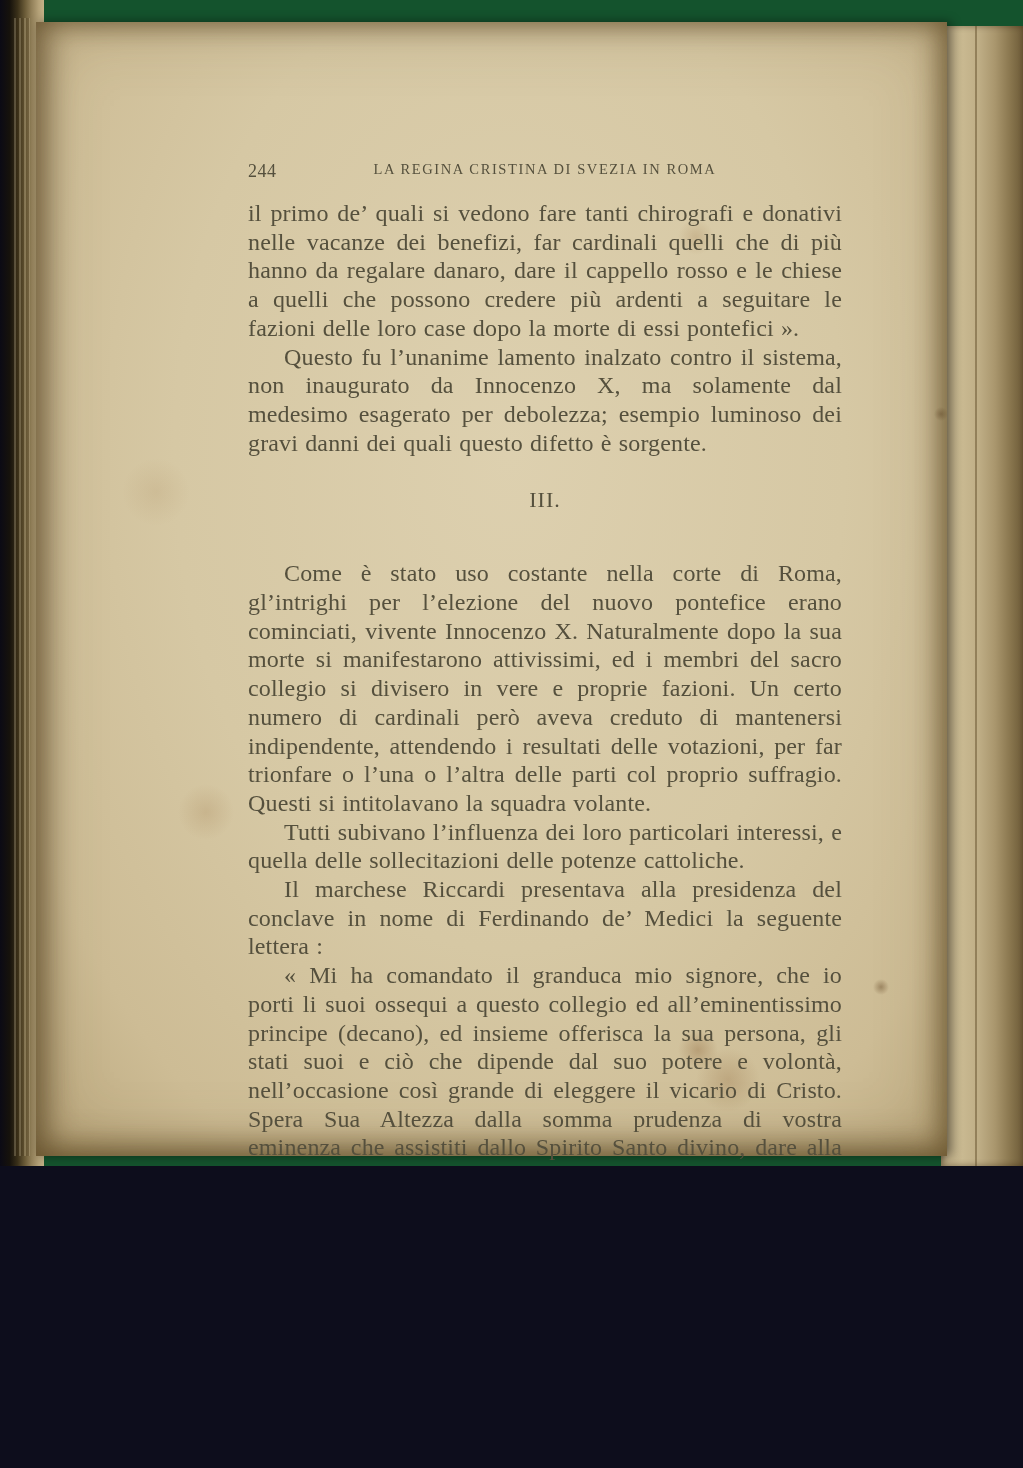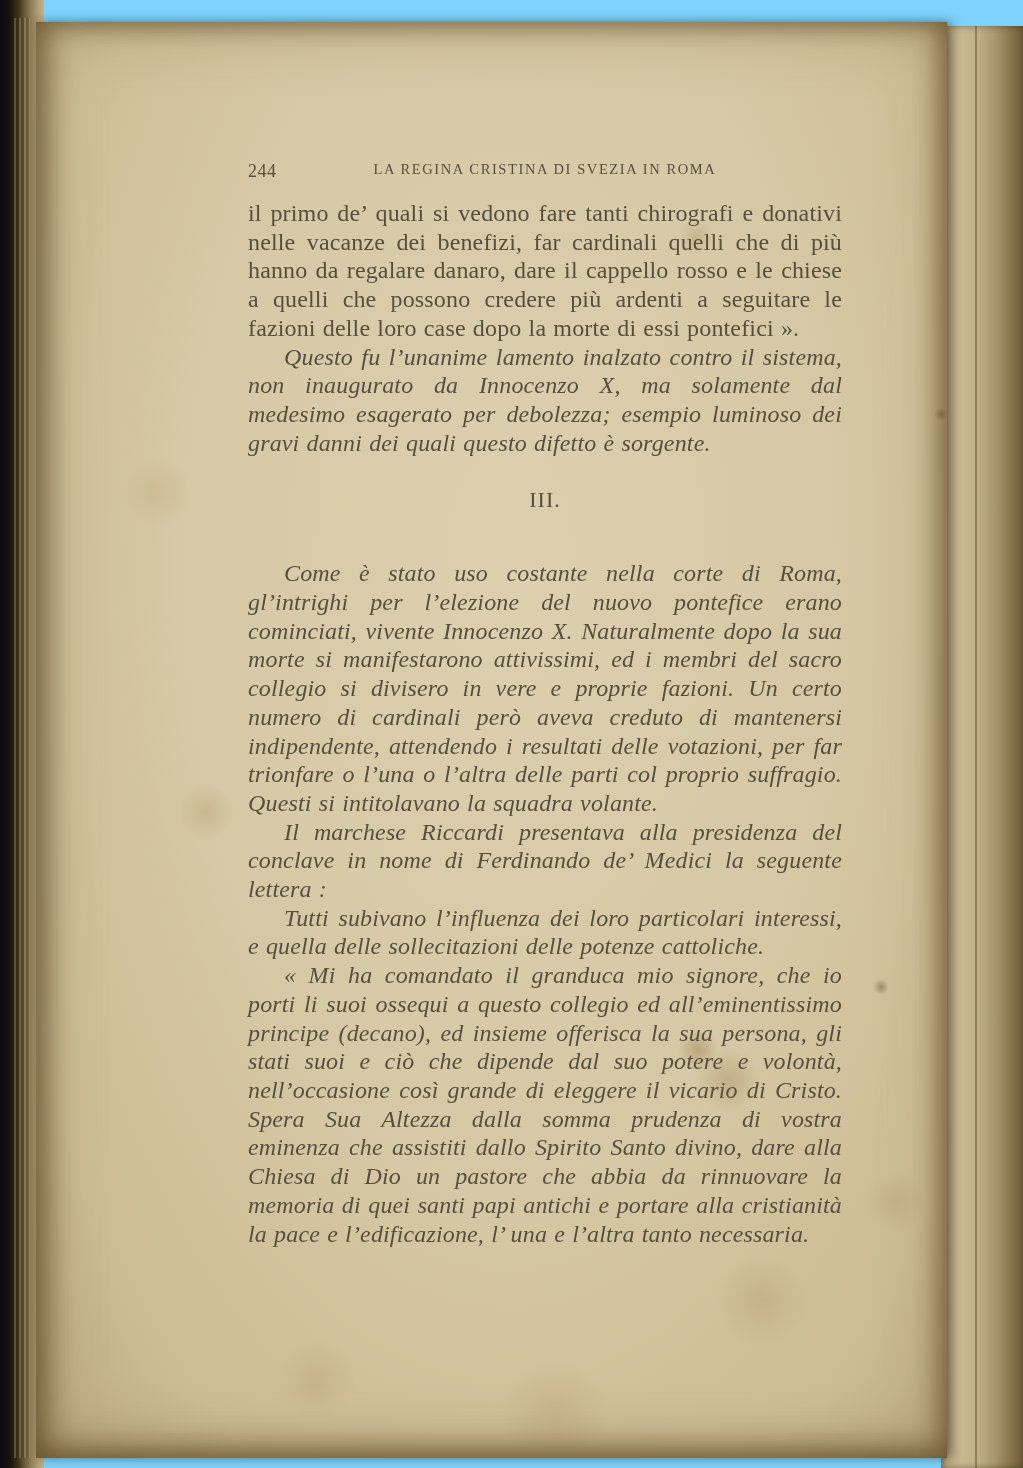--- a/index.html
+++ b/index.html
@@ -1,22 +1,22 @@
 <!DOCTYPE html>
 <html><head>
 <meta charset="utf-8">
 <style>
   * { margin:0; padding:0; box-sizing:border-box; }
   html,body { background:#0d0d1c; }
   body { font-family:"Liberation Serif","DejaVu Serif",serif; }
 
   .scene {
     position:relative;
-    width:1023px; height:1468px;
-    background:#7dd3fc;
+    width:1023px; height:1166px;
+    background:#14532d;
     overflow:hidden;
   }
 
   
   .left-binding {
     position:absolute; left:0; top:0; bottom:0; width:44px;
     background:
       linear-gradient(90deg,
         #0b0a14 0%, #16120c 22%,
         #3a3019 40%, #6e5e3a 58%,
@@ -101,21 +101,21 @@
     text-align:center;
   }
 
   .para {
     font-size:24px;
     line-height:28.7px;
     text-align:justify;
     letter-spacing:.15px;
     word-spacing:1px;
   }
-  .para.indent { text-indent:36px;font-style:italic; }
+  .para.indent { text-indent:36px; }
 
   .section-heading {
     text-align:center;
     font-size:22px;
     letter-spacing:1px;
     margin:30px 0 46px 0;
   }
 </style>
 </head>
 <body>
@@ -137,22 +137,22 @@
       </div>
 
       <p class="para">il primo de’ quali si vedono fare tanti chirografi e donativi nelle vacanze dei benefizi, far cardinali quelli che di più hanno da regalare danaro, dare il cappello rosso e le chiese a quelli che possono credere più ardenti a seguitare le fazioni delle loro case dopo la morte di essi pontefici ».</p>
 
       <p class="para indent">Questo fu l’unanime lamento inalzato contro il sistema, non inaugurato da Innocenzo X, ma solamente dal medesimo esagerato per debolezza; esempio luminoso dei gravi danni dei quali questo difetto è sorgente.</p>
 
       <div class="section-heading">III.</div>
 
       <p class="para indent">Come è stato uso costante nella corte di Roma, gl’intrighi per l’elezione del nuovo pontefice erano cominciati, vivente Innocenzo X. Naturalmente dopo la sua morte si manifestarono attivissimi, ed i membri del sacro collegio si divisero in vere e proprie fazioni. Un certo numero di cardinali però aveva creduto di mantenersi indipendente, attendendo i resultati delle votazioni, per far trionfare o l’una o l’altra delle parti col proprio suffragio. Questi si intitolavano la squadra volante.</p>
 
+      <p class="para indent">Tutti subivano l’influenza dei loro particolari interessi, e quella delle sollecitazioni delle potenze cattoliche.</p>
+
       <p class="para indent">Il marchese Riccardi presentava alla presidenza del conclave in nome di Ferdinando de’ Medici la seguente lettera :</p>
-
-      <p class="para indent">Tutti subivano l’influenza dei loro particolari interessi, e quella delle sollecitazioni delle potenze cattoliche.</p>
 
       <p class="para indent">« Mi ha comandato il granduca mio signore, che io porti li suoi ossequi a questo collegio ed all’eminentissimo principe (decano), ed insieme offerisca la sua persona, gli stati suoi e ciò che dipende dal suo potere e volontà, nell’occasione così grande di eleggere il vicario di Cristo. Spera Sua Altezza dalla somma prudenza di vostra eminenza che assistiti dallo Spirito Santo divino, dare alla Chiesa di Dio un pastore che abbia da rinnuovare la memoria di quei santi papi antichi e portare alla cristianità la pace e l’edificazione, l’ una e l’altra tanto necessaria.</p>
 
     </div>
   </div>
 
 </div>
 
 </body></html>

